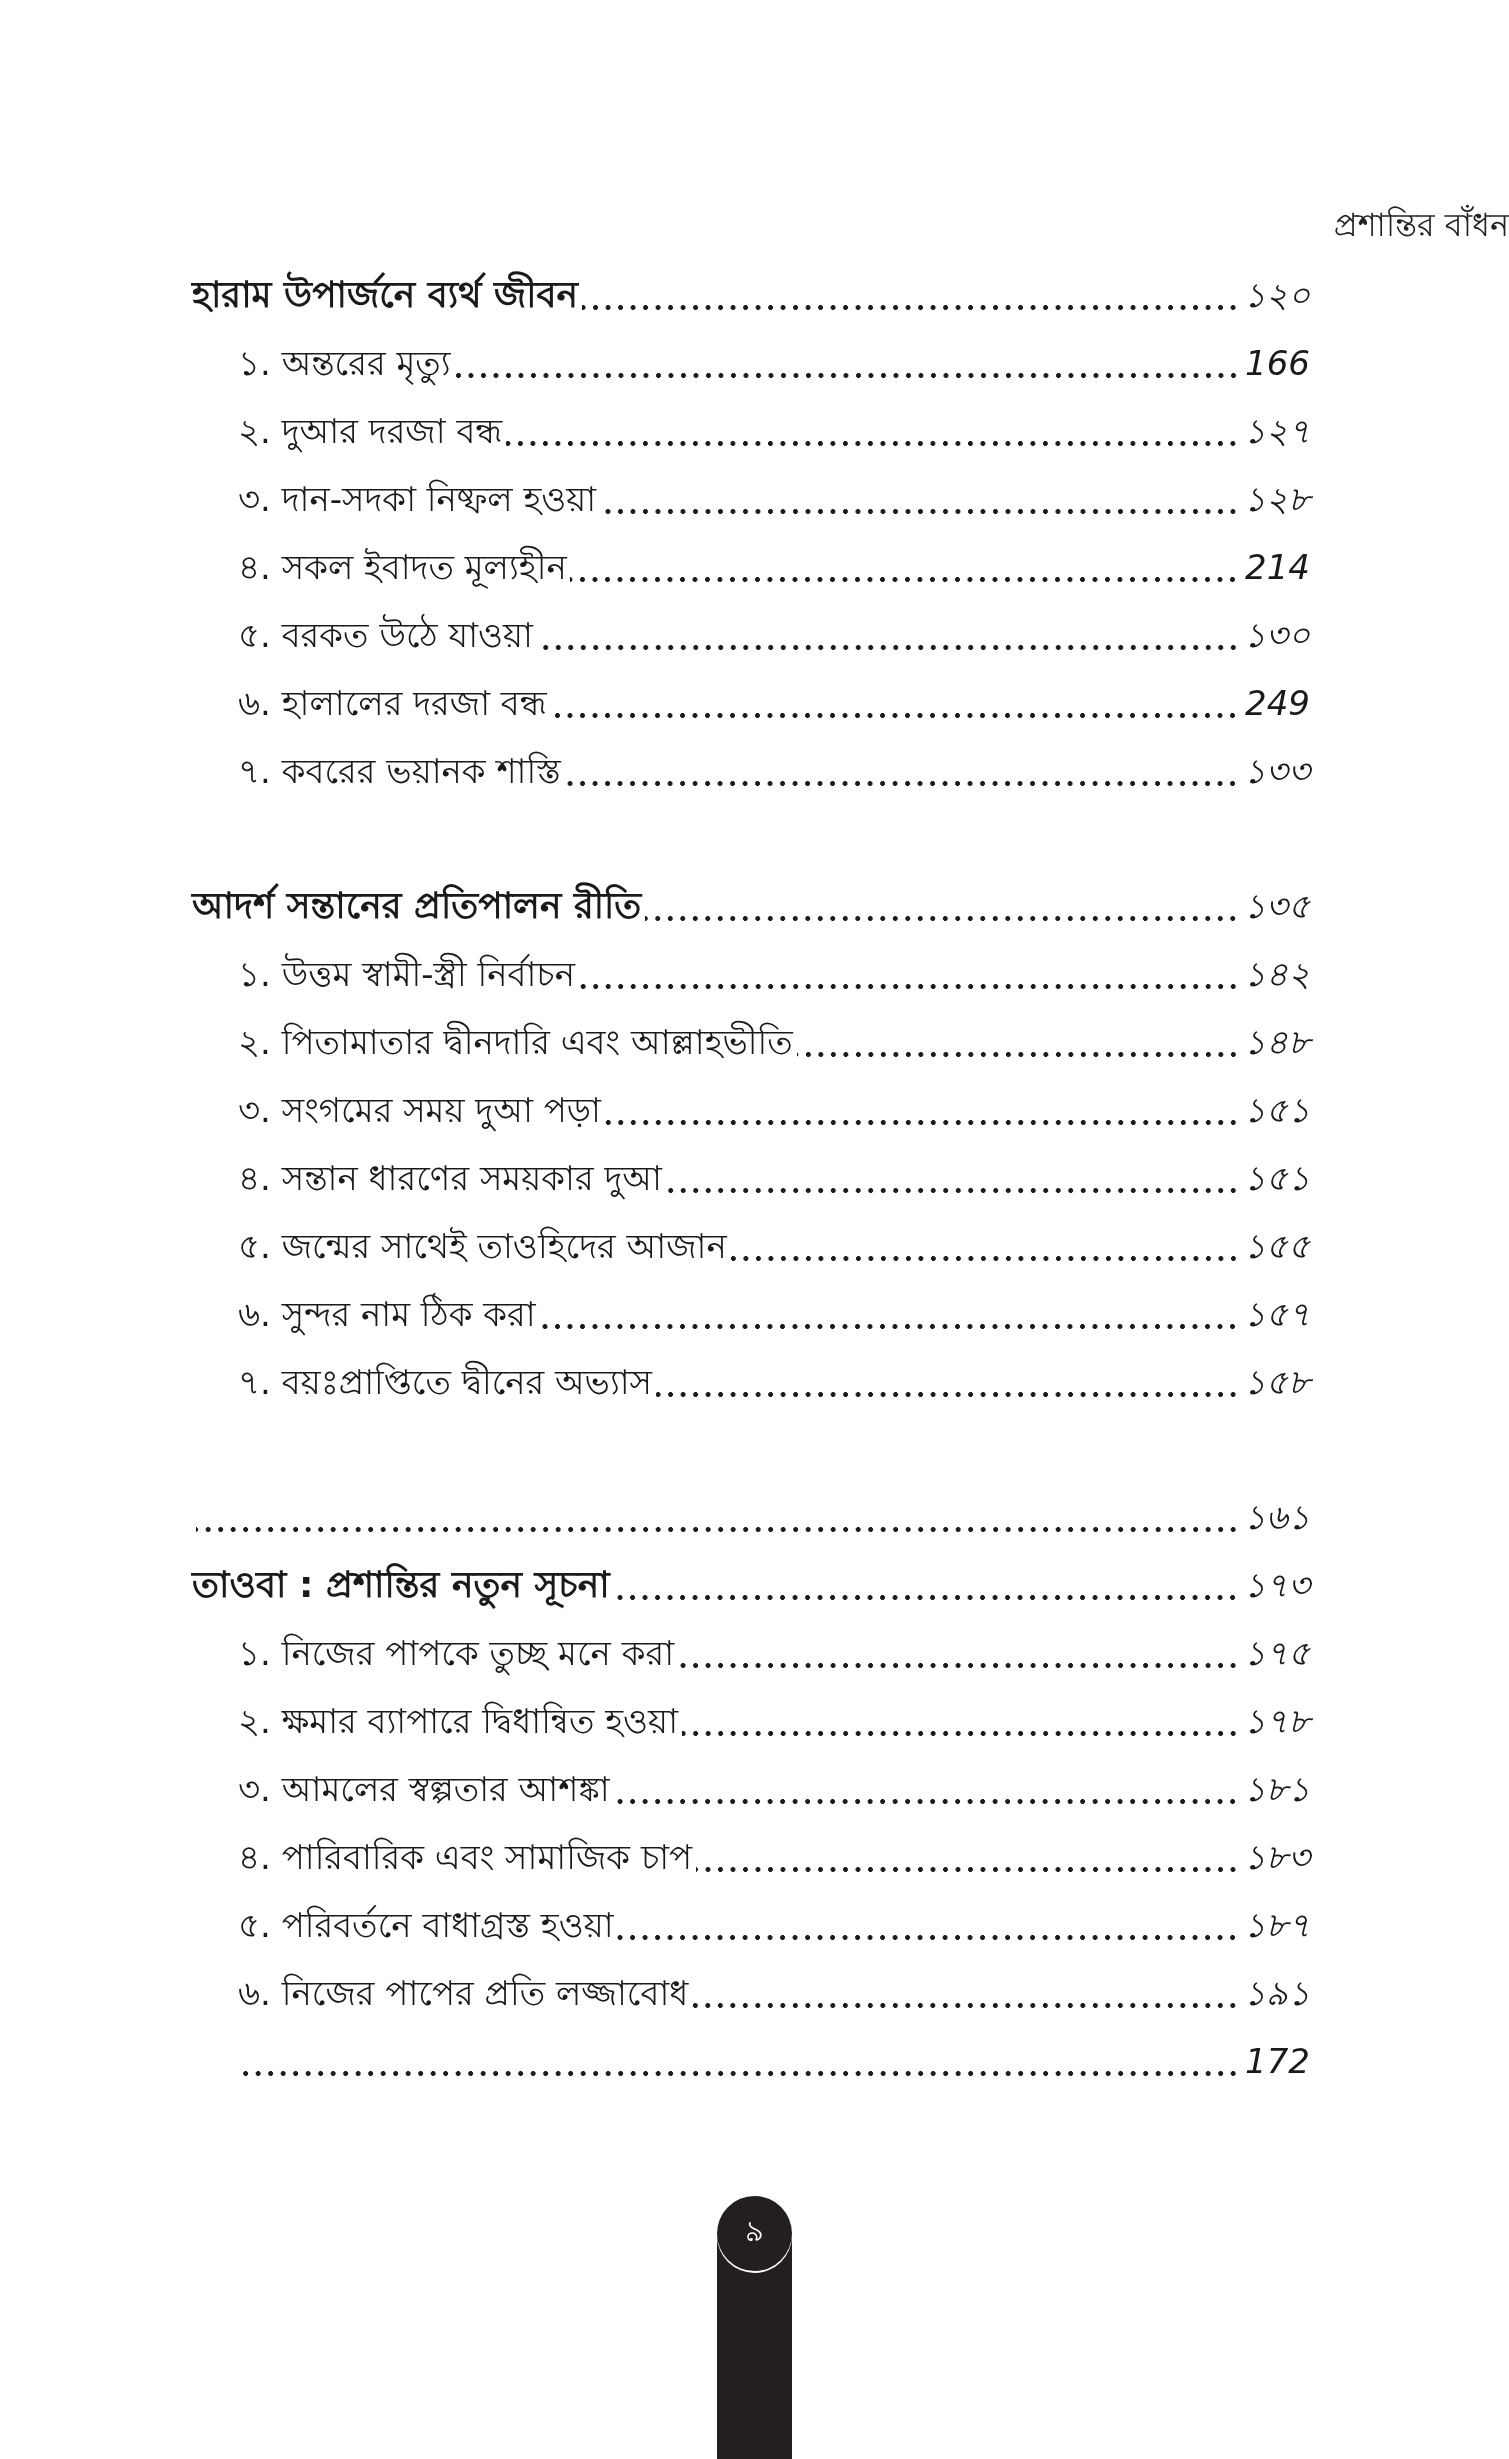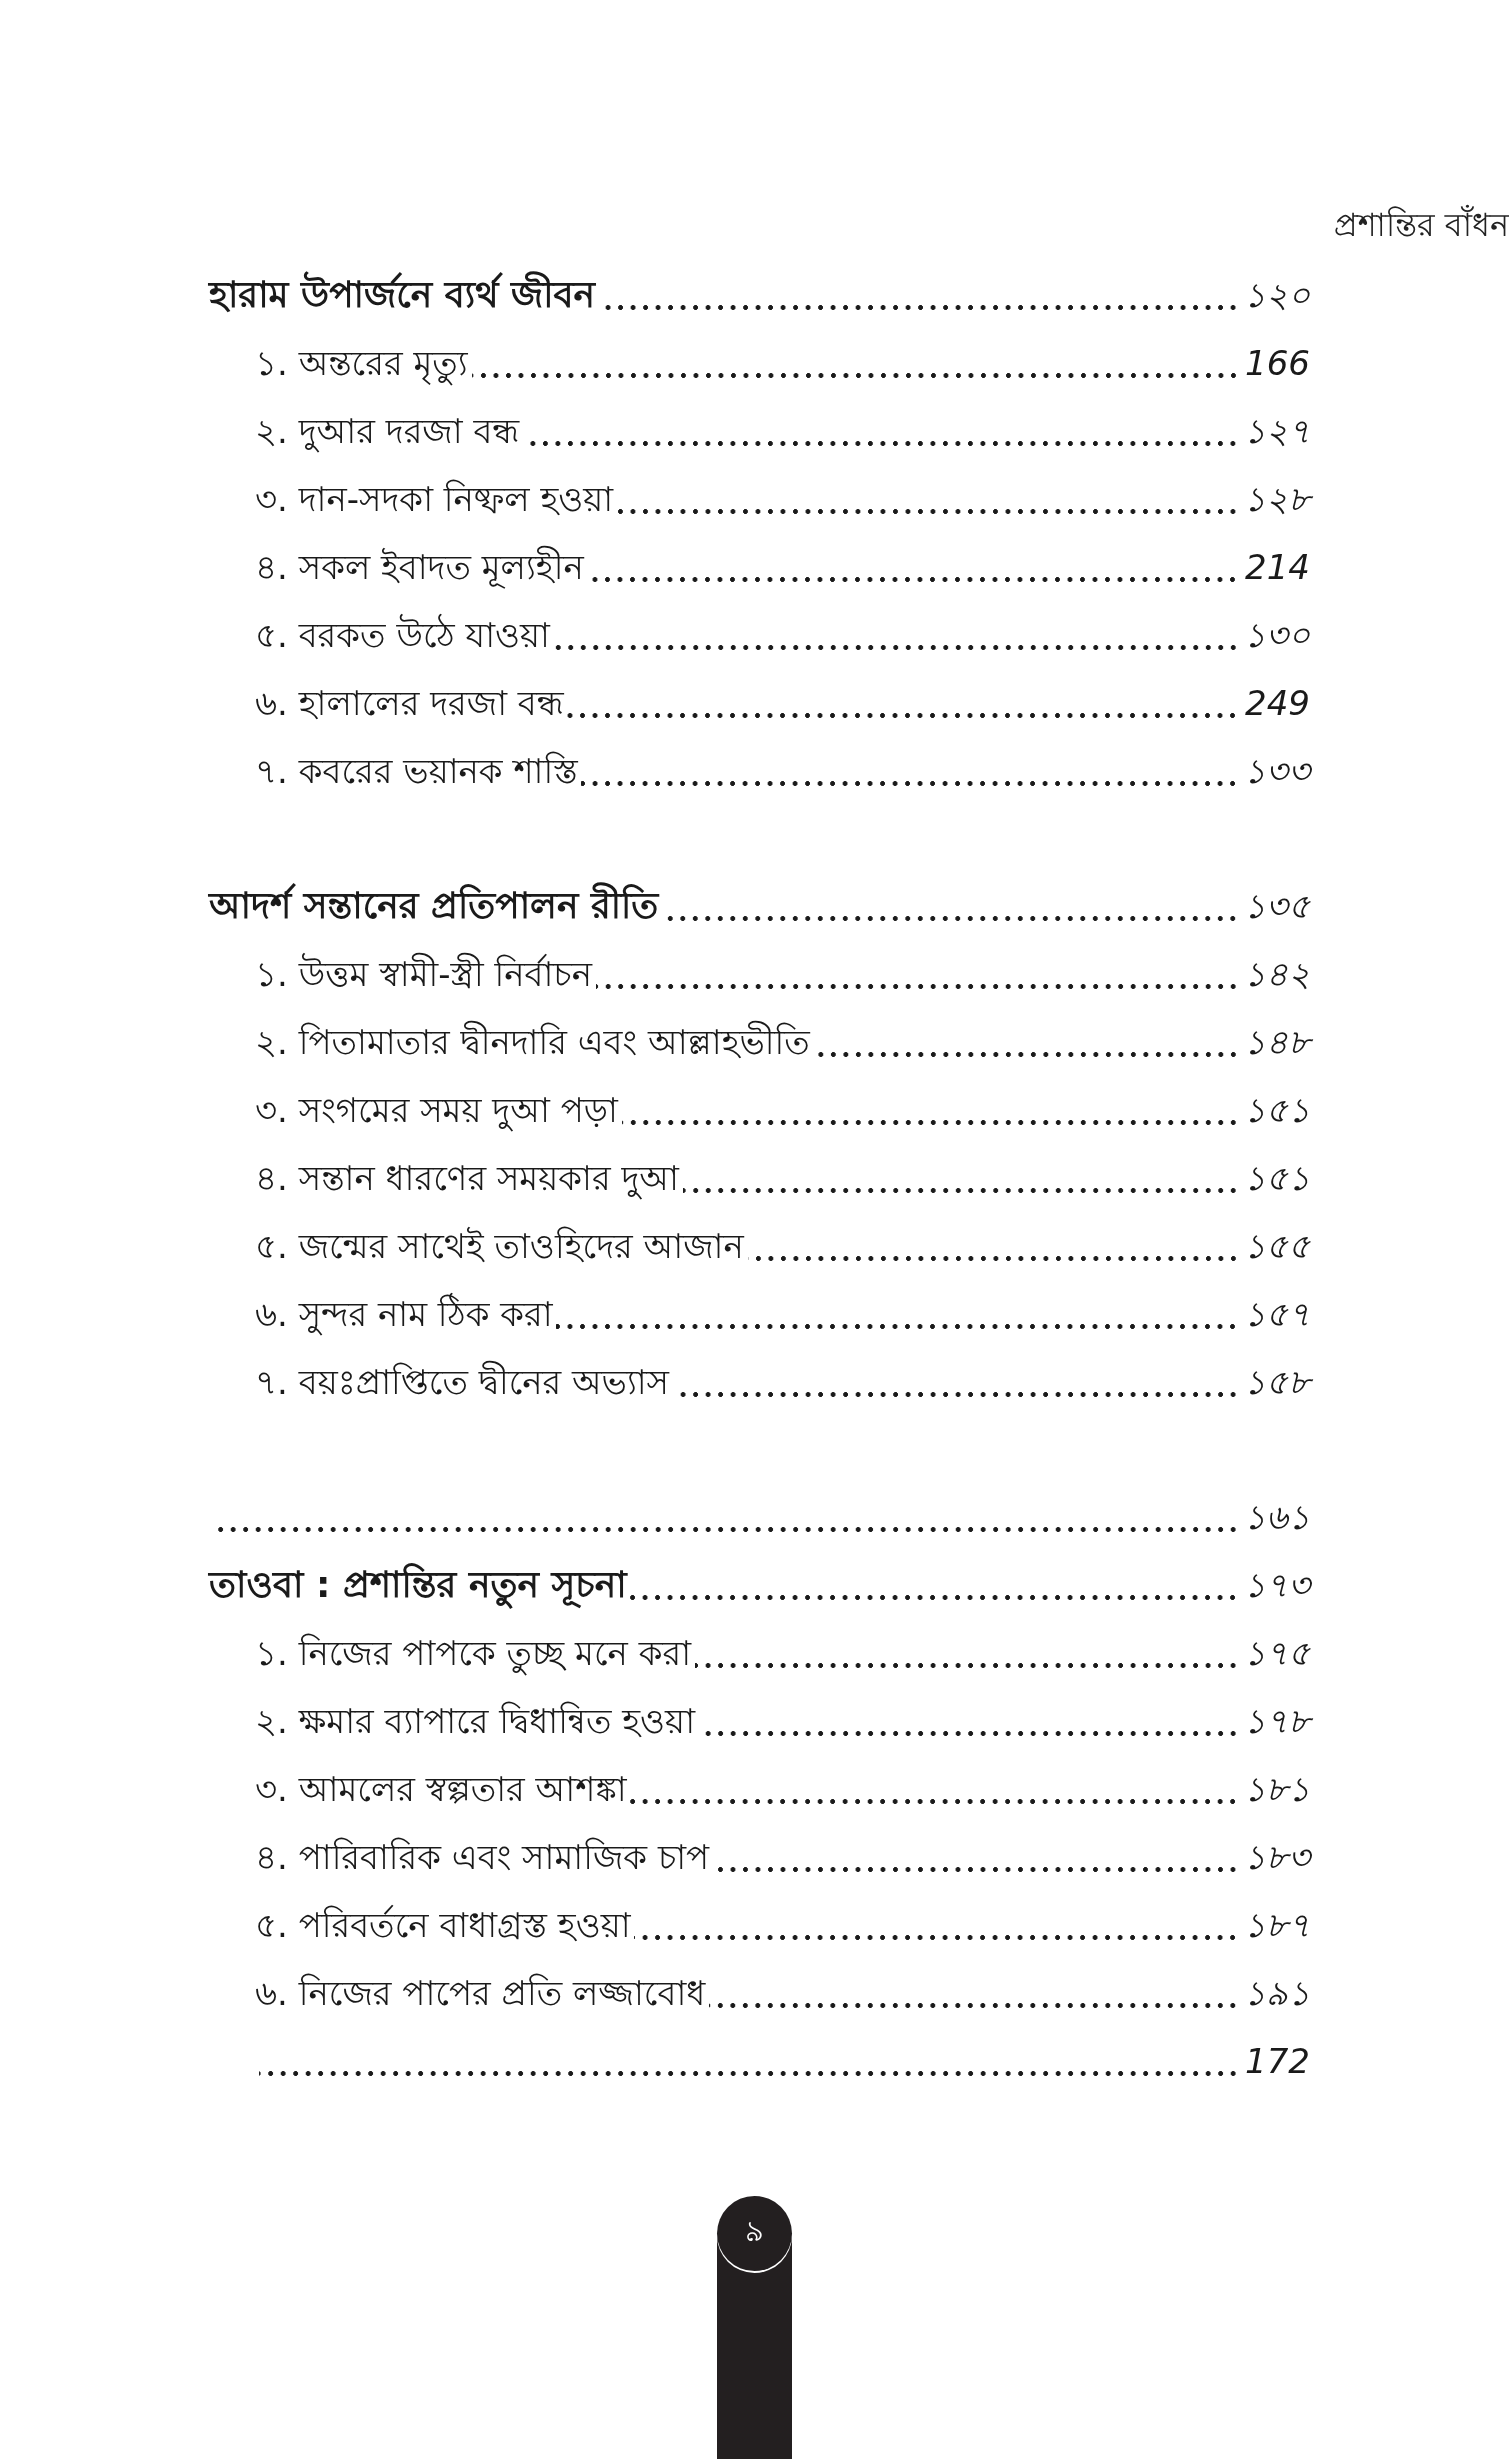--- a/index.html
+++ b/index.html
@@ -1,21 +1,21 @@
 <!DOCTYPE html>
 <html><head>
 <meta charset="utf-8">
 <style>
   html, body { margin:0; padding:0; background:#ffffff; }
   body { width:1509px; height:2459px; position:relative; overflow:hidden;
          font-family:"DejaVu Sans", "Liberation Sans", sans-serif; color:#1a1a1a; }
   .running-head { position:absolute; top:192px; left:0; width:1509px; text-align:right;
                   font-size:32px; line-height:48px; color:#222;margin-top:9px; }
   .toc { position:absolute; left:192px; top:261px; width:1118px; }
-  .row { display:flex; align-items:center; height:68px; line-height:68px; white-space:nowrap;margin-left:17px; }
+  .row { display:flex; align-items:center; height:68px; line-height:68px; white-space:nowrap; }
   .row.heading .label { font-weight:bold; font-size:36px; }
   .row.item { padding-left:46px; }
   .row.item .label { font-size:34px; }
   .num { display:inline-block; }
   .label { flex:0 0 auto; }
   .leader { flex:1 1 auto; overflow:hidden; margin:0 3.8px; height:68px; position:relative; }
   .leader::before { content:""; position:absolute; left:0; right:0; bottom:19px; height:4.8px;
                     background-image:radial-gradient(circle, #1a1a1a 2.1px, transparent 2.5px);
                     background-size:12.5px 4.8px; background-repeat:repeat-x; background-position:right center; }
   .page { flex:0 0 auto; font-size:34px; text-align:right; min-width:67px;font-style:italic; }

